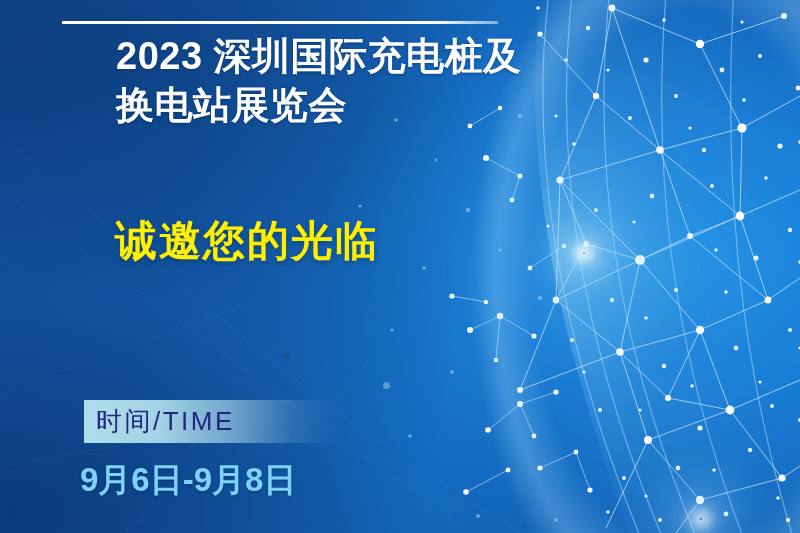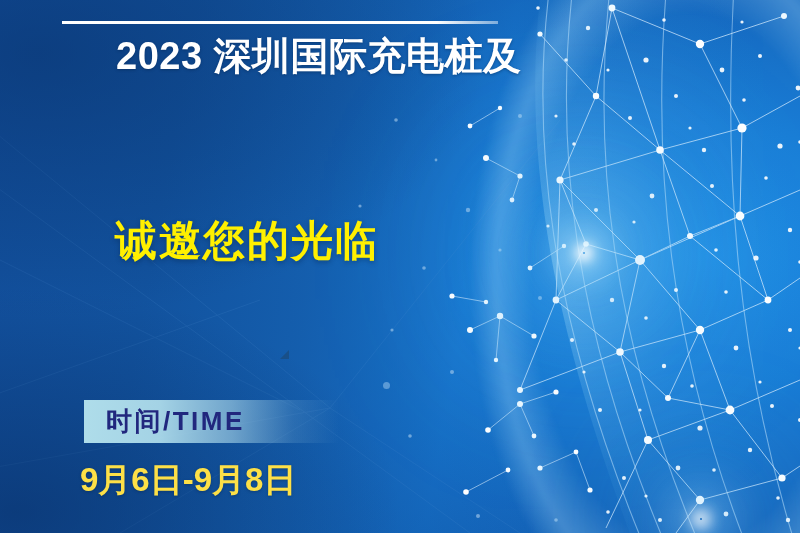--- a/index.html
+++ b/index.html
@@ -138,33 +138,33 @@
     background: linear-gradient(90deg,
       rgba(181,227,238,0.96) 0%,
       rgba(176,222,236,0.92) 30%,
       rgba(160,207,229,0.66) 58%,
       rgba(120,175,214,0.24) 82%,
       rgba(90,150,200,0.0) 100%);
     display: flex;
     align-items: center;
   }
   .time-bar .label {
-    margin-left: 22px;
+    margin-left: 12px;
     color: #21277e;
     font-size: 26px;
-    font-weight: 700;
+    font-weight: 400;
     letter-spacing: 2.5px;
     white-space: nowrap;
   }
 
   .date {
     position: absolute;
     left: 80px;
     top: 458px;
-    color: #fde047;
+    color: #7dd3fc;
     font-size: 33px;
     font-weight: 700;
     letter-spacing: 0px;
     white-space: nowrap;
     text-shadow: 0 1px 3px rgba(4,34,74,0.40);
   }
 
   .artifact {
     position: absolute;
     left: 280px;
@@ -405,20 +405,21 @@
   <div class="limb-glow"></div>
   <div class="limb-glow-2"></div>
 
   <div class="artifact"></div>
   <div class="speck"></div>
 
   <div class="rule"></div>
 
   <div class="title">
     <span class="ln">2023 深圳国际充电桩及</span>
+    <span class="ln">换电站展览会</span>
   </div>
 
   <div class="invite">诚邀您的光临</div>
 
   <div class="time-bar">
     <span class="label">时间/TIME</span>
   </div>
 
   <div class="date">9月6日-9月8日</div>
 

